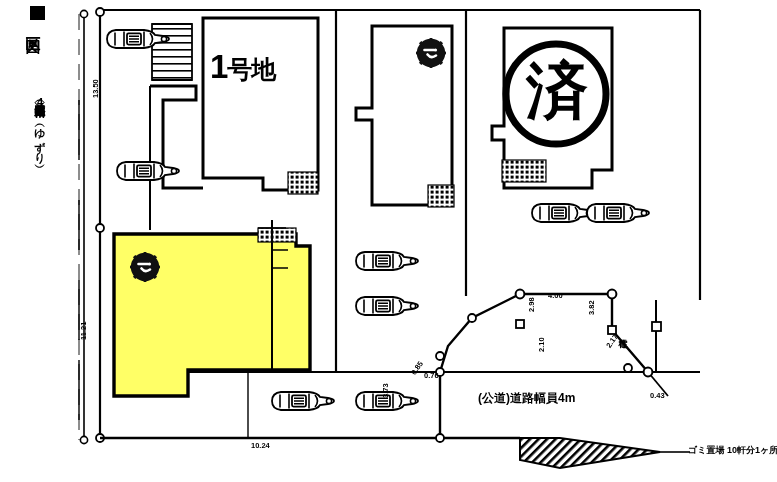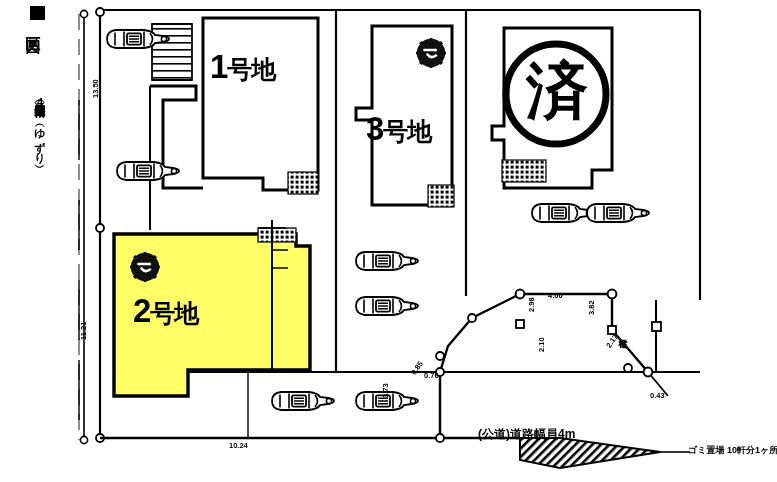--- a/index.html
+++ b/index.html
@@ -200,39 +200,33 @@
 
   <div class="hdr-box"></div>
   <div class="t hdr" style="top:24px;">区画図</div>
 
   <div class="t vlabel" style="left:34px;top:96px;">（開発道路）道路幅員4m（ゆずり）</div>
 
   <div class="t plotname" style="left:210px;top:50px;">
     <span class="num">1</span><span class="go">号地</span>
   </div>
 
-  <div class="t plotname" style="left:133px;top:294px;">
-    <span class="num">2</span><span class="go">号地</span>
-  </div>
-
-  <div class="t plotname" style="left:366px;top:112px;">
-    <span class="num">3</span><span class="go">号地</span>
-  </div>
+
 
   <div class="t" style="left:526px;top:60px;font-size:62px;font-weight:bold;line-height:1;">済</div>
 
-  <div class="t roadlabel" style="left:478px;top:392px;margin-top:36px;">(公道)道路幅員4m</div>
+  <div class="t roadlabel" style="left:478px;top:392px;">(公道)道路幅員4m</div>
 
   <div class="t pole" style="left:618px;top:332px;">電柱</div>
 
   <div class="t gomi" style="left:688px;top:446px;">ゴミ置場 10軒分1ヶ所</div>
 
   <div class="t dimrot" style="left:92px;top:98px;transform:rotate(-90deg);transform-origin:left top;">13.50</div>
   <div class="t dimrot" style="left:80px;top:340px;transform:rotate(-90deg);transform-origin:left top;">11.21</div>
-  <div class="t dim" style="left:229px;top:442px;">10.24</div>
+  <div class="t dim" style="left:251px;top:442px;">10.24</div>
   <div class="t dimrot" style="left:382px;top:398px;transform:rotate(-90deg);transform-origin:left top;">3.73</div>
   <div class="t dim" style="left:424px;top:372px;">0.76</div>
   <div class="t dimrot" style="left:410px;top:372px;transform:rotate(-55deg);transform-origin:left top;">0.85</div>
   <div class="t dimrot" style="left:538px;top:352px;transform:rotate(-90deg);transform-origin:left top;">2.10</div>
   <div class="t dimrot" style="left:528px;top:312px;transform:rotate(-90deg);transform-origin:left top;">2.98</div>
   <div class="t dim" style="left:548px;top:292px;text-align:right;">4.00</div>
   <div class="t dimrot" style="left:588px;top:315px;transform:rotate(-90deg);transform-origin:left top;">3.82</div>
   <div class="t dimrot" style="left:605px;top:345px;transform:rotate(-55deg);transform-origin:left top;">2.17</div>
   <div class="t dim" style="left:650px;top:392px;">0.43</div>
 

